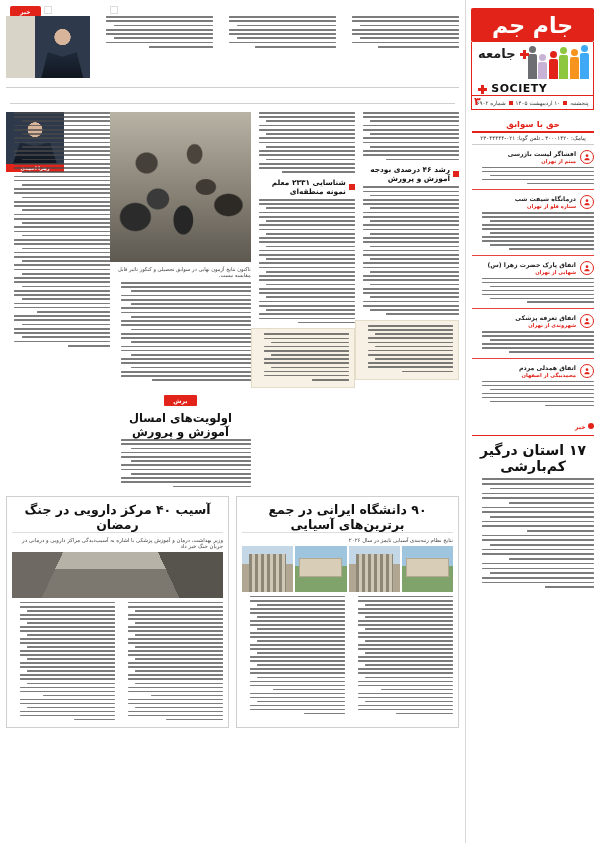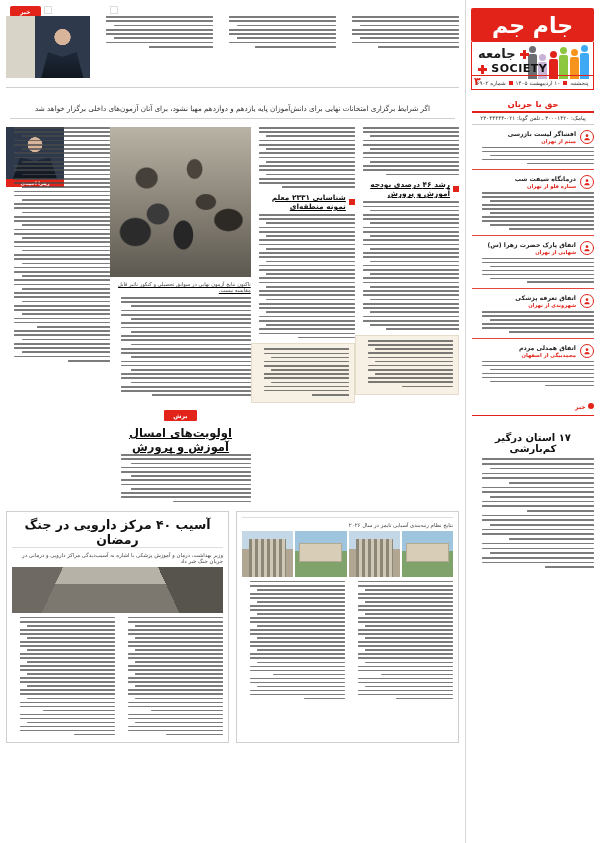--- a/index.html
+++ b/index.html
@@ -28,21 +28,21 @@
     background:#fff; border-left:1px solid #d8d8d8;
     padding: 4px 6px 0 6px;
   }
   .masthead-box { width:123px; margin: 4px auto 8px auto; }
   .mast-red {
     background:#e2231a; height:34px; border-radius:2px;
     display:flex; align-items:center; justify-content:center;
     color:#fff; font-weight:bold; font-size:22px; letter-spacing:1px;
   }
   .mast-lower {
-    border:1px solid #e2231a; border-top:none; height:48px; position:relative;
+    border:1px solid #e2231a; border-top:none; height:68px; position:relative;
     background:#fff; padding:2px 3px;
   }
   .people { position:absolute; right:4px; top:3px; display:flex; gap:1.5px; align-items:flex-end; }
   .person { width:9px; }
   .person .head { width:7px;height:7px;border-radius:50%; margin:0 auto 1px; }
   .person .body { width:9px; border-radius:2px 2px 0 0; }
   .mast-fa {
     position:absolute; left:6px; top:4px; font-size:13px; font-weight:bold; color:#222;
   }
   .mast-en {
@@ -88,21 +88,21 @@
   .sb-item .body .ln { height:1.6px; margin-bottom:2.4px; }
   .sb-sep { height:1px; background:#e2231a; margin:5px 0 0 0; opacity:.85; }
 
   .news-tag {
     display:inline-flex; align-items:center; gap:2.5px;
     color:#e2231a; font-size:6px; font-weight:bold;
   }
   .news-tag .dot { width:6px;height:6px;border-radius:50%;background:#e2231a; display:inline-block;}
   .sb-news-head { margin-top:8px; }
   .sb-news-head .rule { height:1.4px; background:#e2231a; margin-top:2px; }
-  .sb-news-title { font-size:10px; font-weight:bold; color:#111; text-align:center; margin:16px 0 4px; }
+  .sb-news-title { font-size:14px; font-weight:bold; color:#111; text-align:center; margin:6px 0 4px; }
 
   
   .main { position:absolute; top:0; right:135px; left:0; height:843px; padding:4px 6px 4px 6px; }
 
   
   .topstrip { position:relative; height:84px; border-bottom:1.4px solid #cfcfcf; }
   .khabar-pill {
     position:absolute; top:2px; left:4px; background:#e2231a; color:#fff;
     font-size:6px; font-weight:bold; padding:2px 10px; border-radius:2px;
   }
@@ -119,21 +119,21 @@
     background:#d9d4c8;
   }
 
   
   .headline-wrap { text-align:center; padding:10px 4px 3px; }
   .headline { font-size:27px; font-weight:bold; color:#111; letter-spacing:-.4px; }
   .subhead { font-size:7.2px; color:#333; margin-top:6px; }
   .hl-rule { height:1px; background:#d0d0d0; margin-top:5px; }
 
   
-  .artgrid { display:flex; gap:0; padding-top:5px;text-decoration:underline; }
+  .artgrid { display:flex; gap:0; padding-top:5px; }
   .col { flex:1 1 0; }
   .col .ln { height:1.7px; margin-bottom:2.55px; }
 
   .photo-main {
     width:100%; height:150px; background:#8a8578; position:relative; overflow:hidden;
     margin-bottom:4px;
   }
   .cap { font-size:5.2px; color:#444; margin-bottom:4px; }
 
   .author {
@@ -277,21 +277,21 @@
           <span>پنجشنبه</span>
           <span class="sq"></span>
           <span>۱۰ اردیبهشت ۱۴۰۵</span>
           <span class="sq"></span>
           <span>شماره ۶۹۰۲</span>
         </div>
       </div>
     </div>
 
     <div class="sb-head">
-      <div class="ttl">حق با جریان</div>
+      <div class="ttl">حق با سوابق</div>
       <div class="rule"></div>
     </div>
     <div class="sb-phone">پیامک: ۳۰۰۰۱۴۲۰ ـ تلفن گویا: ۰۲۱-۲۳۰۴۴۴۴۴</div>
 
     <div class="sb-item">
       <div class="row">
         <div class="avatar">
           <svg viewBox="0 0 24 24">
               <circle cx="12" cy="8" r="4"></circle>
               <path d="M4 22c0-5 4-7 8-7s8 2 8 7z"></path>
@@ -487,21 +487,20 @@
             <div class="ln s55"></div>
         </div>
         <div class="top-photo">
           <div class="pic-flag"></div>
           <div class="pic-portrait" style="left:34%;"></div>
         </div>
       </div>
     </div>
 
     <div class="headline-wrap">
-      <div class="subhead">اگر شرایط برگزاری امتحانات نهایی برای دانش‌آموزان پایه یازدهم و دوازدهم مهیا نشود، برای آنان آزمون‌های داخلی برگزار خواهد شد</div>
       <div class="hl-rule"></div>
     </div>
 
     <div class="artgrid">
 
       <div class="col">
         <div class="ln s92"></div>
           <div class="ln s92"></div>
           <div class="ln s85"></div>
           <div class="ln s92"></div>
@@ -750,20 +749,21 @@
         <div class="ln s92"></div>
           <div class="ln s85"></div>
           <div class="ln s92"></div>
           <div class="ln s40"></div>
       </div>
     </div>
 
     <div class="bottom">
 
       <div class="bbox">
+        <div class="bt">۹۰ دانشگاه ایرانی در جمع برترین‌های آسیایی</div>
         <div class="brule"></div>
         <div class="bsub">نتایج نظام رتبه‌بندی آسیایی تایمز در سال ۲۰۲۶</div>
         <div class="bimgrow">
           <div class="bimg">
               <div class="pic-campus"></div>
             </div>
           <div class="bimg">
               <div class="pic-bldg"></div>
             </div>
           <div class="bimg">

